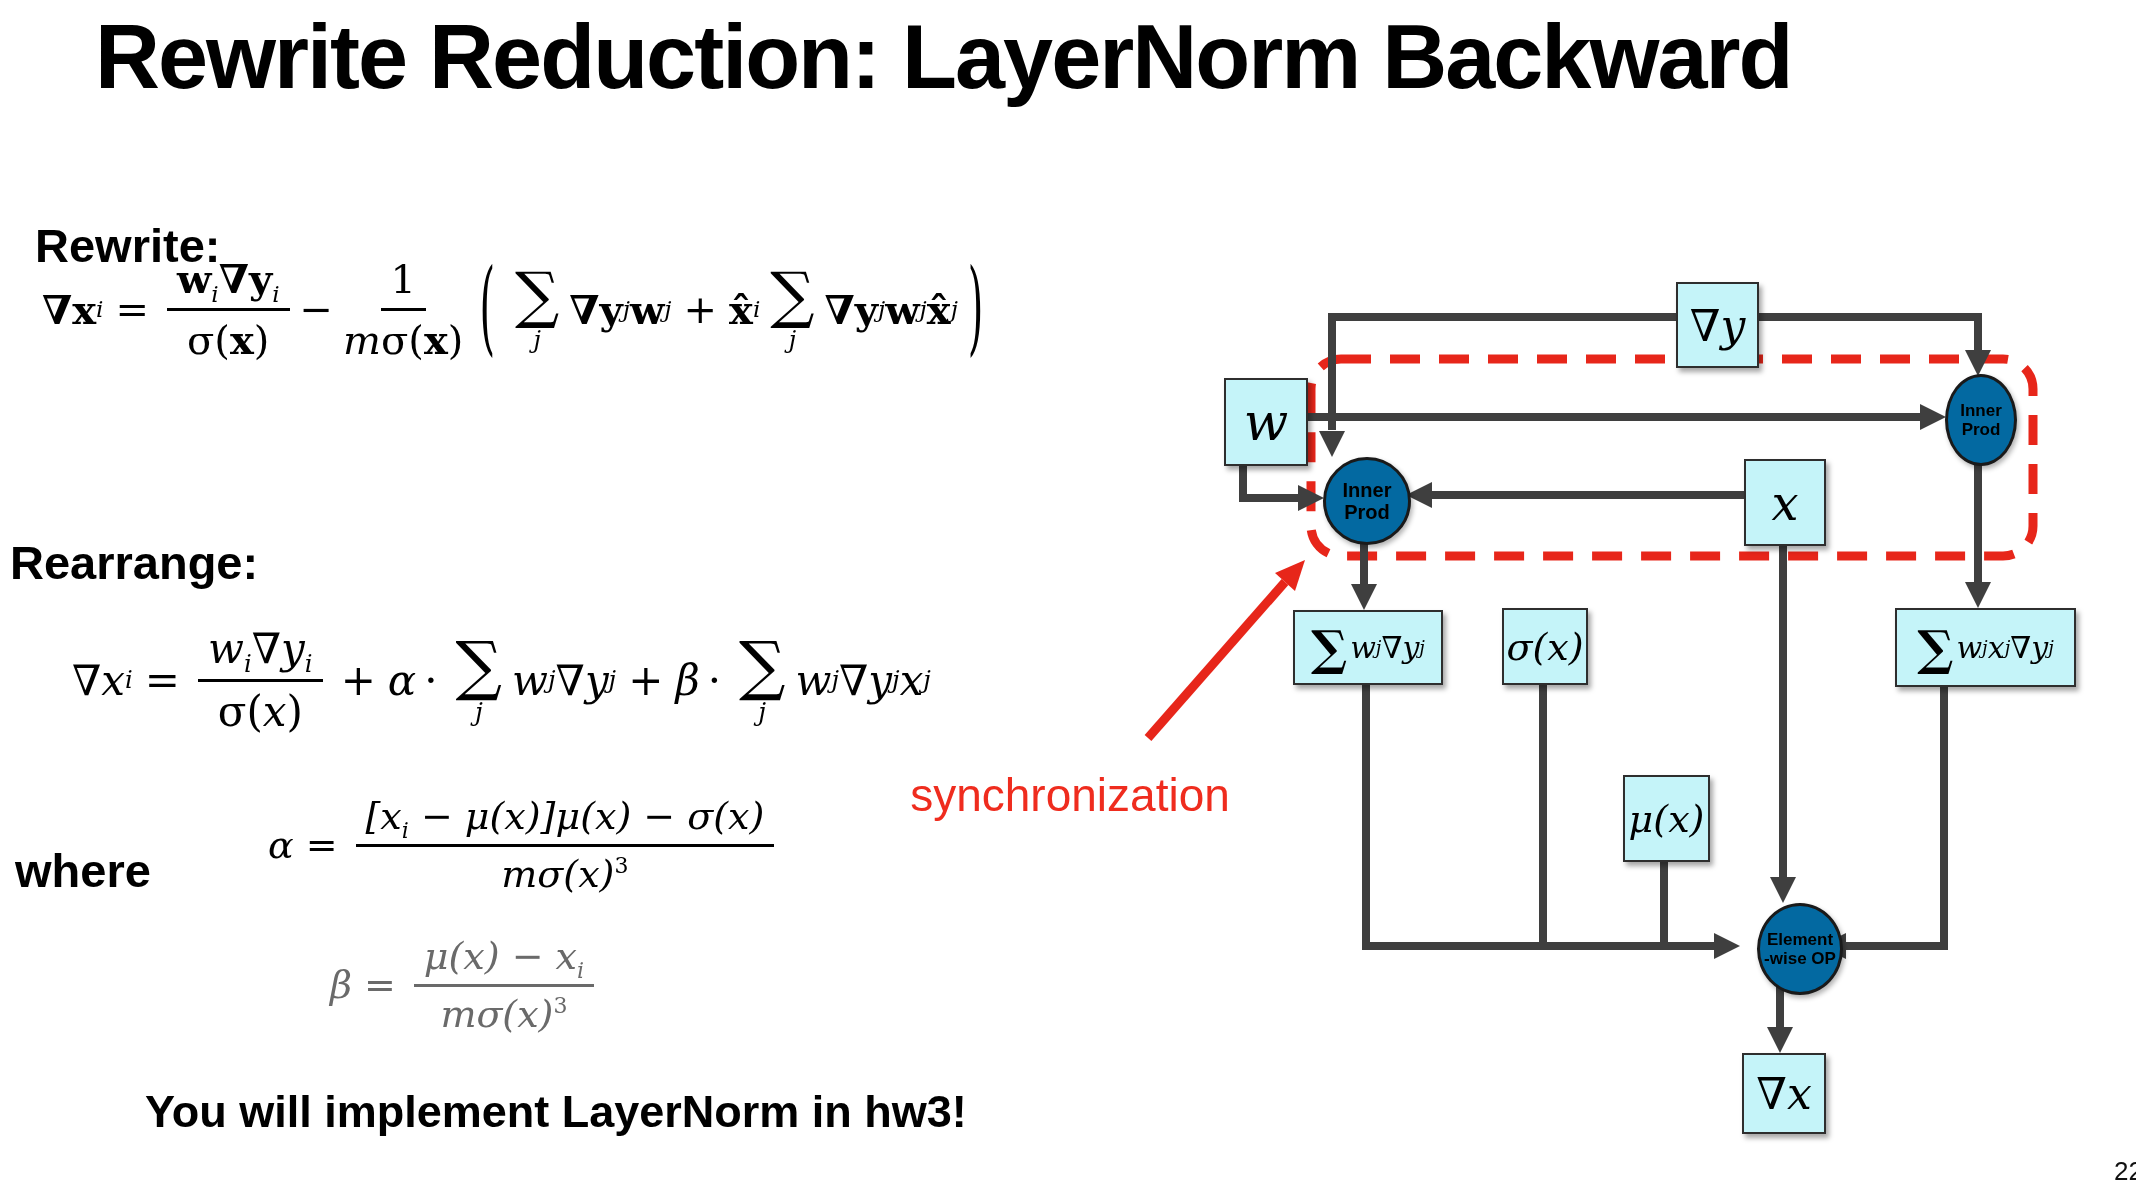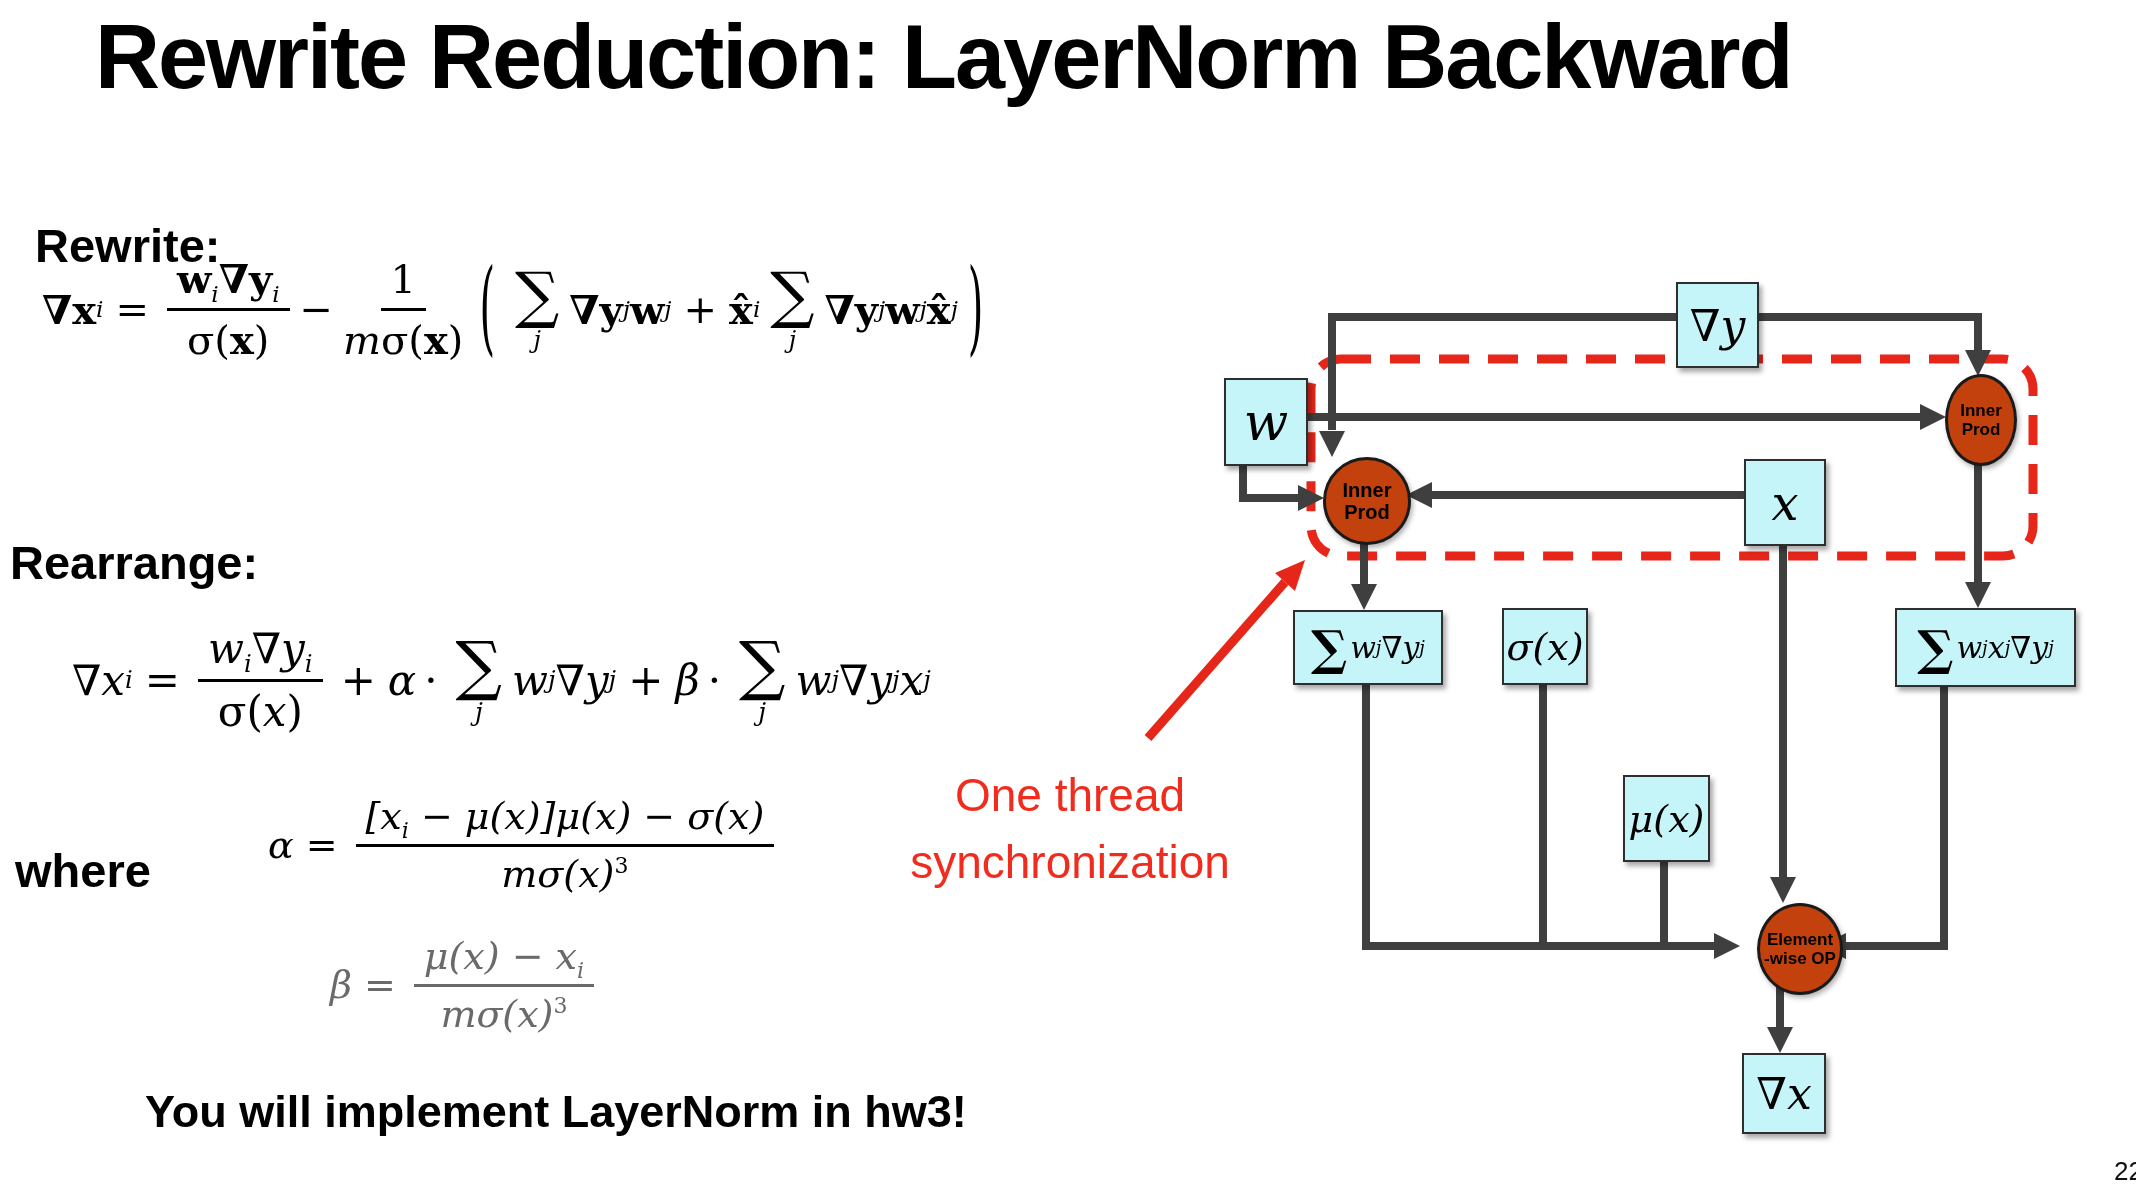--- a/index.html
+++ b/index.html
@@ -26,21 +26,21 @@
   .sum .js{font-size:.6em;font-style:italic;margin-top:3px;}
   .bigp{display:inline-block;transform:scaleY(2.55);transform-origin:50% 54%;margin:0 10px;font-weight:300;}
   .gray{color:#6a6a6a;}
   
   .nodebox{position:absolute;background:#c5f4f9;border:2px solid #2e2e2e;
            box-shadow:3px 4px 5px rgba(0,0,0,.35);display:flex;align-items:center;justify-content:center;
            font-family:"DejaVu Serif",serif;white-space:nowrap;}
   .nodebox sub{font-size:.6em;font-style:italic;line-height:0;}
   .nodebox .sig2{font-weight:bold;margin-right:3px;font-style:normal;}
   .nodebox i{font-style:italic;}
-  .opcircle{position:absolute;background:#c2410c;border:3px solid #1a1a1a;border-radius:50%;
+  .opcircle{position:absolute;background:#0369a1;border:3px solid #1a1a1a;border-radius:50%;
             display:flex;flex-direction:column;align-items:center;justify-content:center;
             font-family:"Liberation Sans",sans-serif;font-weight:bold;text-align:left;line-height:1.12;
             box-shadow:2px 3px 5px rgba(0,0,0,.3);}
   .annot{color:#ef2c1e;font-size:46px;font-weight:400;text-align:center;line-height:1.45;}
 </style>
 </head>
 <body>
 
 <div id="slide">
 
@@ -245,17 +245,16 @@
     <span>Inner</span>
     <span>Prod</span>
   </div>
 
   <div class="opcircle" style="left:1757px;top:903px;width:80px;height:86px;font-size:17px;">
     <span>Element</span>
     <span>-wise OP</span>
   </div>
 
   <div class="abs annot" style="left:855px;top:762px;width:430px;">
-    <div>One thread</div>
     <div>synchronization</div>
   </div>
 
 </div>
 
 </body></html>

